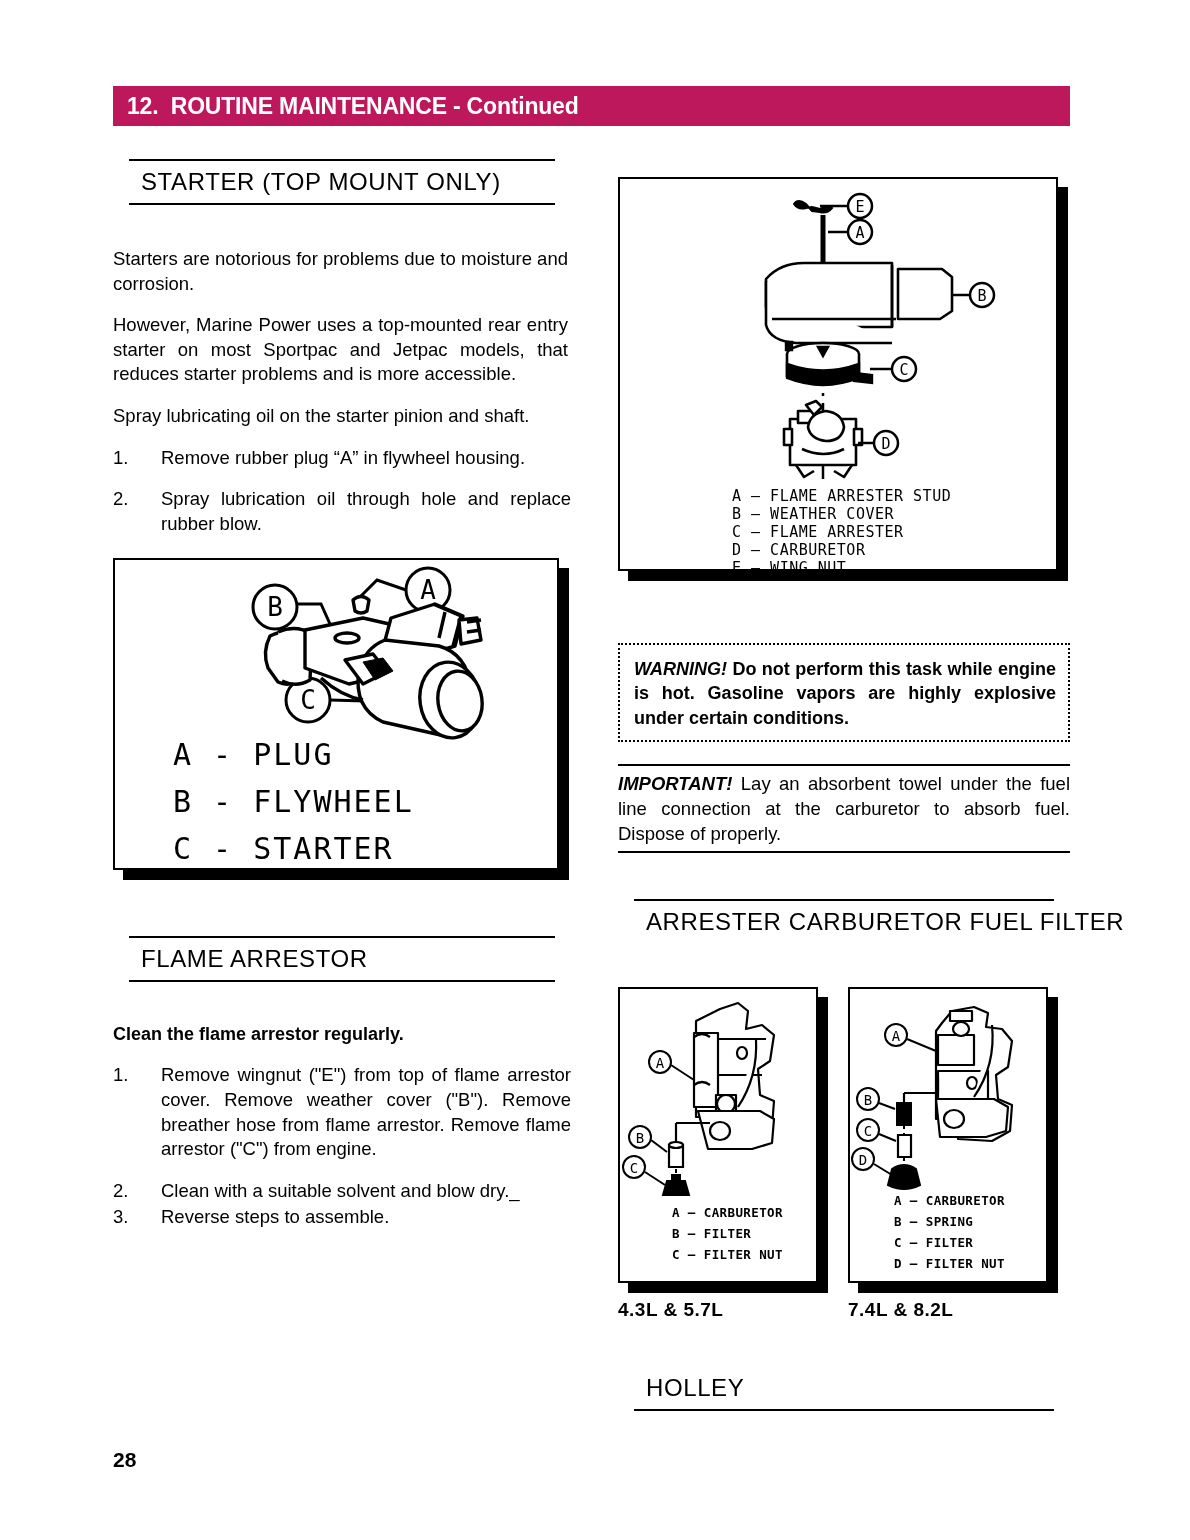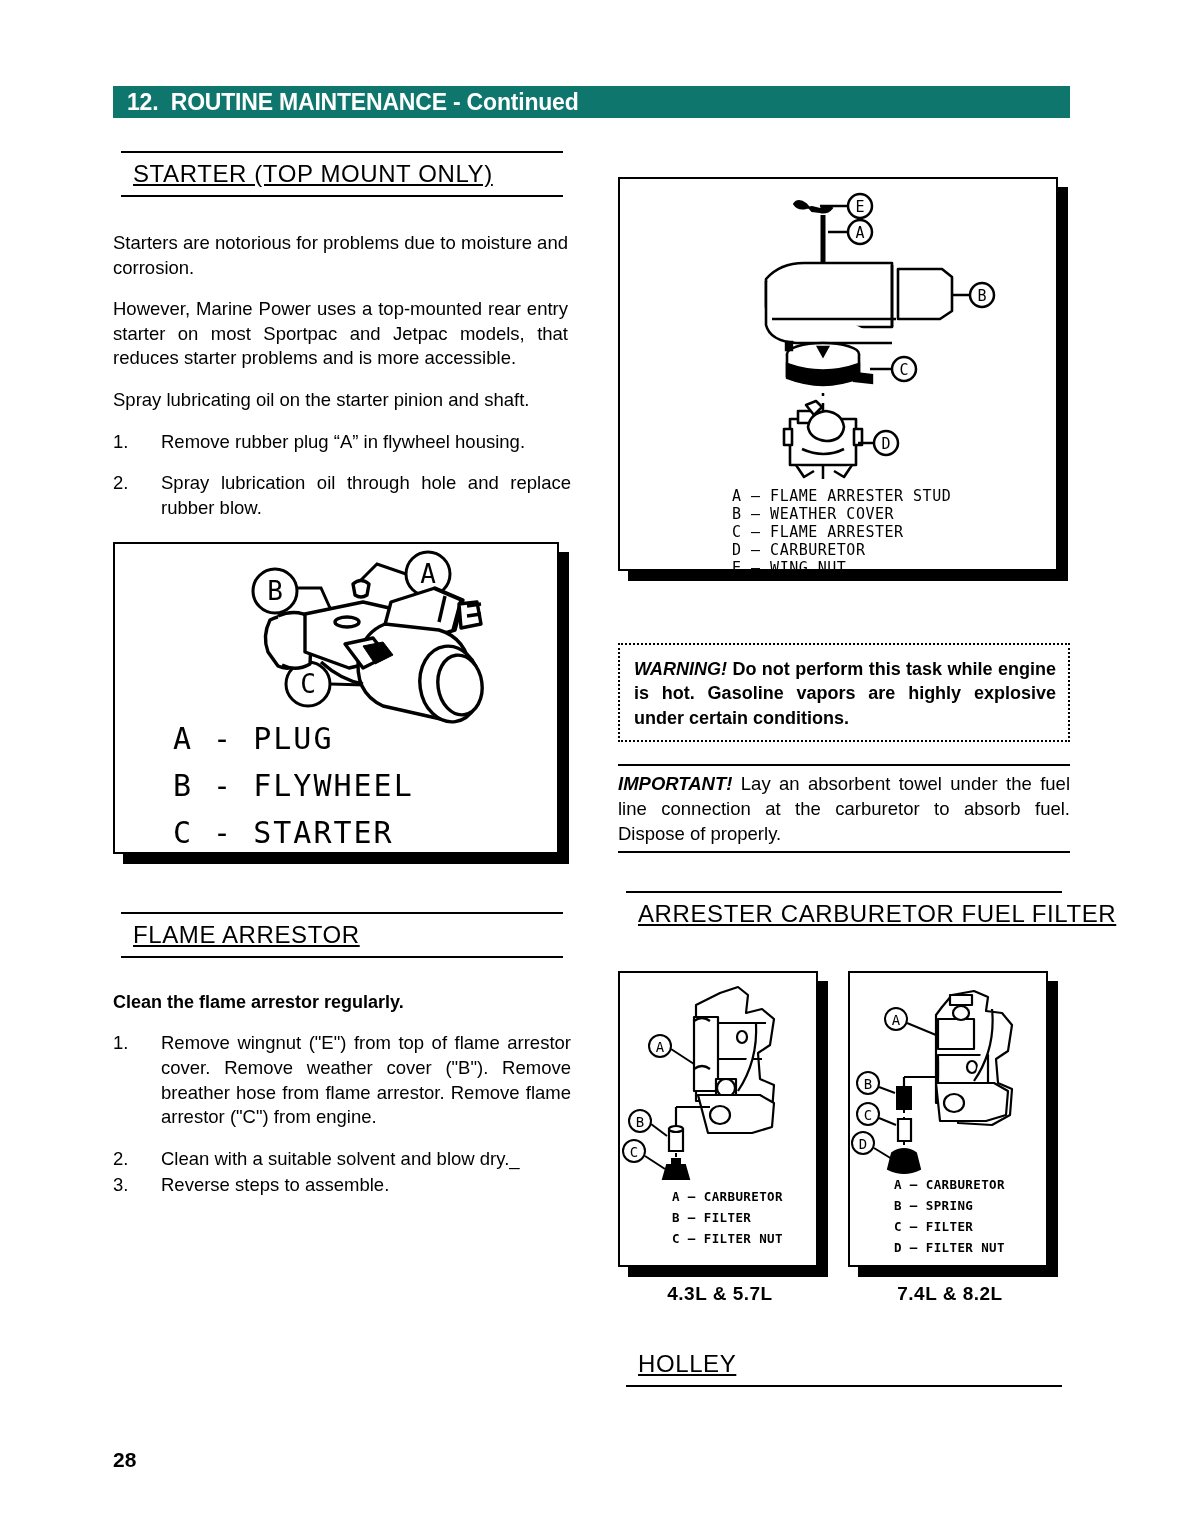--- a/index.html
+++ b/index.html
@@ -21,22 +21,22 @@
     width: 1190px;
     height: 1540px;
   }
 
   
   .header-banner {
     position: absolute;
     left: 113px;
     top: 86px;
     width: 957px;
-    height: 32px;
-    background: #0f766e;
+    height: 40px;
+    background: #be185d;
     display: flex;
     align-items: center;
   }
   .header-banner .htitle {
     color: #ffffff;
     font-weight: bold;
     font-size: 23px;
     letter-spacing: -0.2px;
     padding-left: 14px;
     white-space: pre;
@@ -52,22 +52,21 @@
   .col-right {
     position: absolute;
     left: 618px;
     top: 143px;
     width: 452px;
   }
 
   
   .sec-head {
     position: relative;
-    margin: 8px;
-    text-decoration: underline;
+    margin: 16px;
   }
   .sec-head .rule-top {
     border-top: 2.5px solid #000;
     width: 100%;
     height: 0;
   }
   .sec-head .rule-bot {
     border-top: 2.5px solid #000;
     width: 100%;
     height: 0;
@@ -119,21 +118,21 @@
 
   
   .figbox {
     position: relative;
     background: #ffffff;
     border: 2px solid #000;
     box-shadow: 10px 10px 0 0 #000;
     box-sizing: border-box;
   }
   .fig-caption {
-    text-align: center;
+    text-align: left;
     font-weight: bold;
     font-size: 19px;
     letter-spacing: 0.5px;
     margin-top: 16px;
   }
 
   
   .warn-box {
     border: 2px dotted #000;
     padding: 12px 12px 10px 14px;

